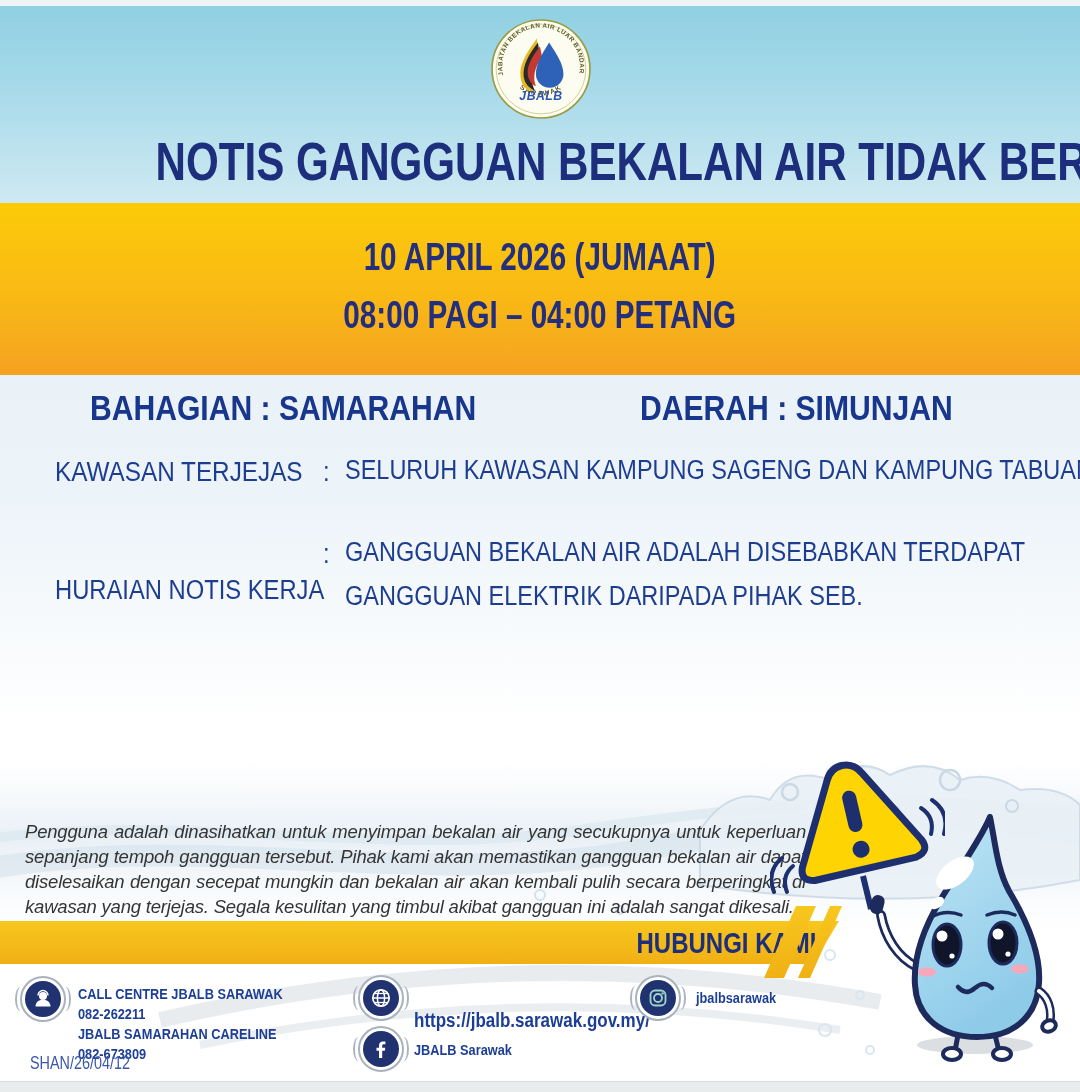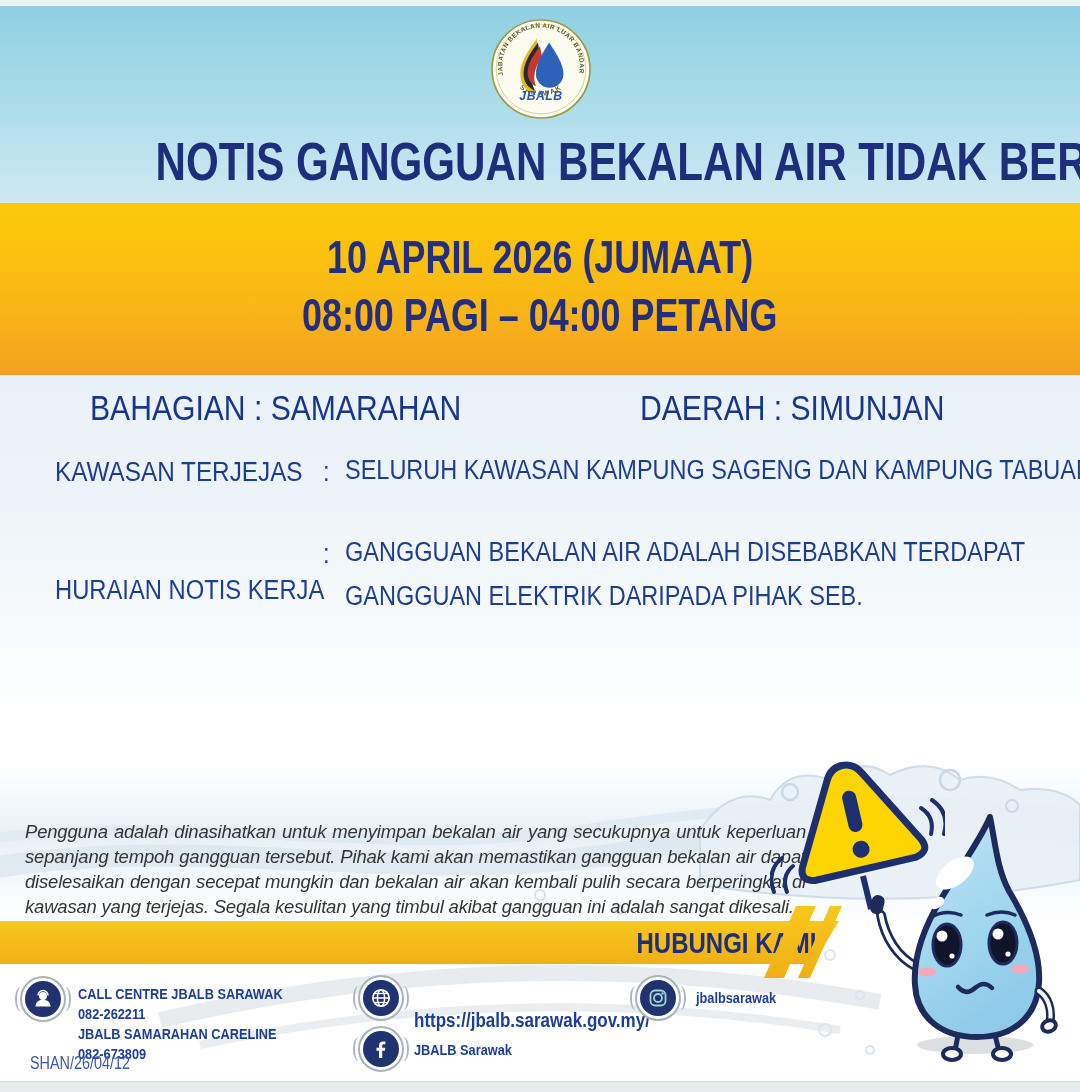--- a/index.html
+++ b/index.html
@@ -13,23 +13,23 @@
   .cl{display:inline-block;white-space:nowrap;transform:scaleX(var(--sx,.88));transform-origin:0 50%;}
 
   .top-strip{left:0;top:0;width:1080px;height:6px;background:#eef3f6;}
   .sky{left:0;top:6px;width:1080px;height:197px;background:linear-gradient(180deg,#8fd0e2 0%,#a9dbea 45%,#cfe9f2 100%);}
   .lower{left:0;top:375px;width:1080px;height:717px;background:linear-gradient(180deg,#e9f2f8 0%,#edf4f9 18%,#f7fafc 35%,#ffffff 48%);}
   .bottom-strip{left:0;top:1081px;width:1080px;height:11px;background:#e8eced;border-top:1px solid #d9dee1;box-sizing:border-box;}
 
   .title{left:0;top:132px;width:1080px;text-align:center;font-size:54px;line-height:58px;font-weight:bold;color:#1c2e7c;}
   .date-banner{left:0;top:203px;width:1080px;height:172px;background:linear-gradient(180deg,#fcca08 0%,#f9b915 55%,#f5a122 100%);
     display:flex;flex-direction:column;align-items:center;justify-content:center;padding-bottom:6px;box-sizing:border-box;}
-  .date-line{font-size:46px;line-height:58px;font-weight:bold;color:#232f7d;}
-
-  .region-text{font-size:35px;font-weight:normal;color:#17368c;}
+  .date-line{font-size:38px;line-height:58px;font-weight:bold;color:#232f7d;}
+
+  .region-text{font-size:35px;font-weight:bold;color:#17368c;}
   .detail-text{font-size:27px;font-weight:normal;color:#1d3e90;}
 
   .advisory{left:25px;top:819px;width:781px;font-size:18.5px;line-height:25px;font-style:italic;
     letter-spacing:-0.2px;color:#343434;text-align:justify;}
 
   .contact-banner{left:0;top:921px;width:792px;height:43px;
     background:linear-gradient(180deg,#f8c71e,#f0b014);
     clip-path:polygon(0 0,100% 0,calc(100% - 26px) 100%,0 100%);
     display:flex;align-items:center;justify-content:flex-end;padding-left:47px;}
   .contact-banner-text{font-size:30px;font-weight:bold;color:#1c2e7c;}

